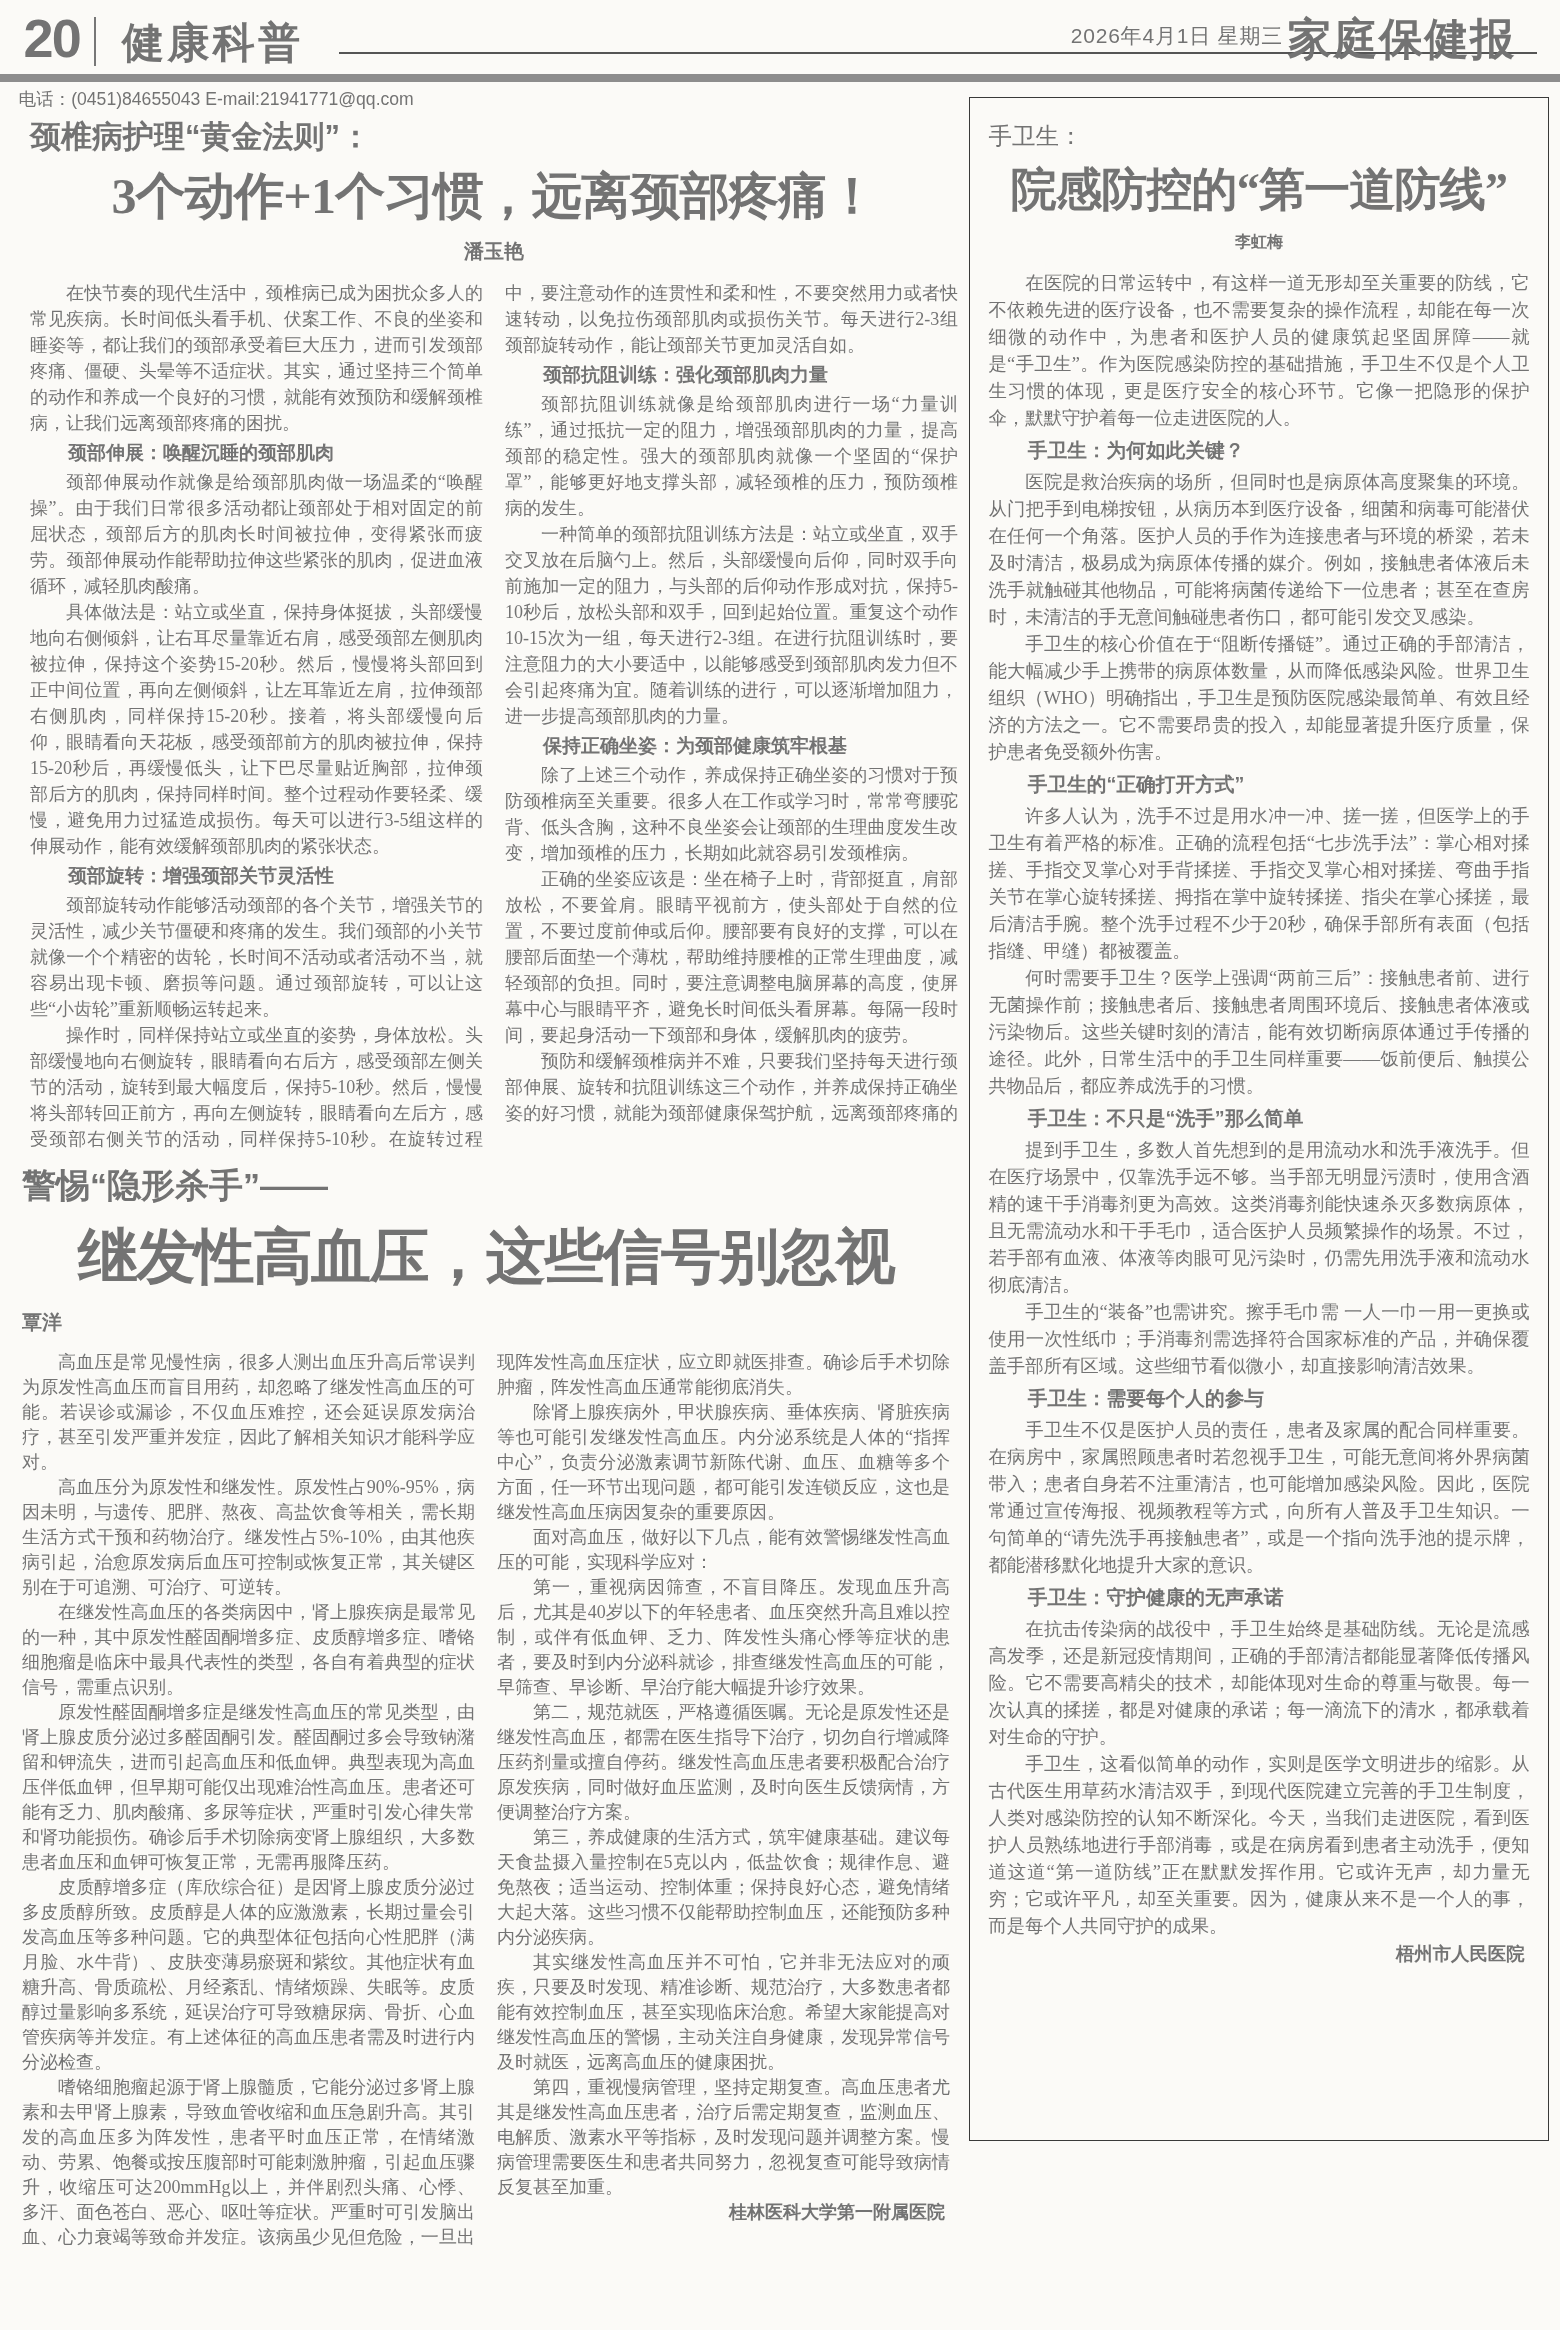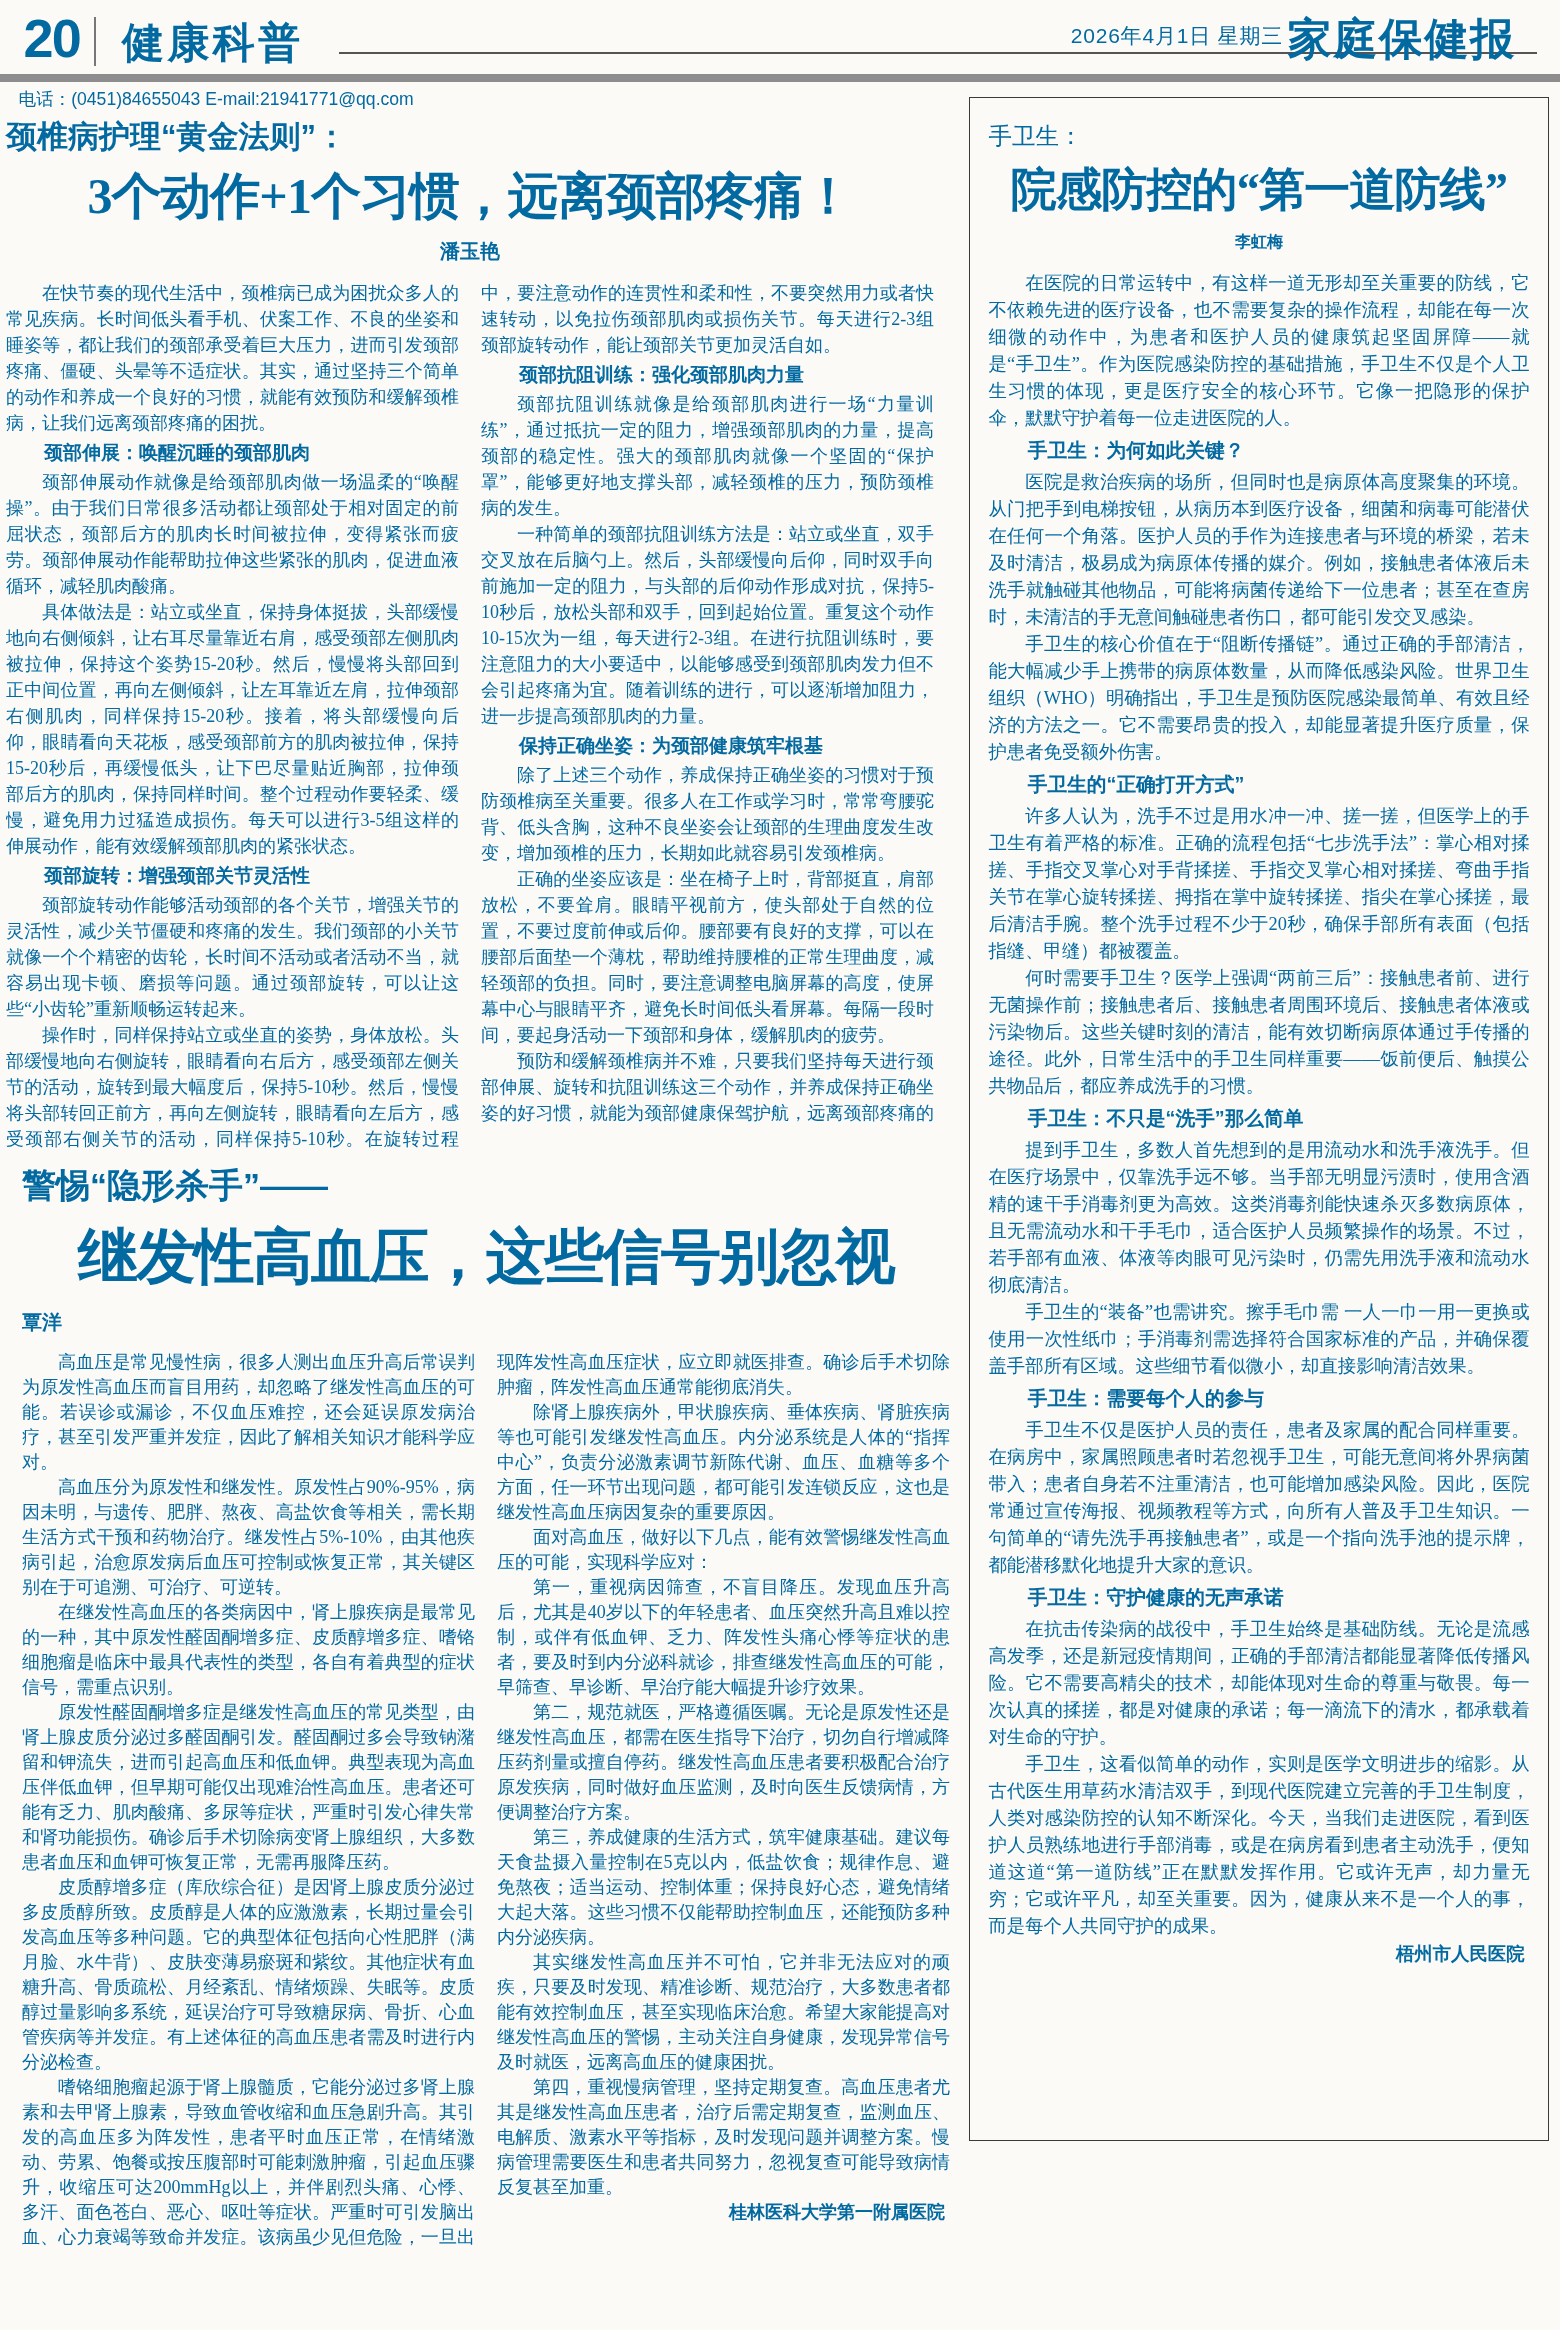--- a/index.html
+++ b/index.html
@@ -1,38 +1,38 @@
 <!DOCTYPE html>
 <html style="font-size:13.4px"><head>
 <meta charset="utf-8">
 <style>
   html,body{margin:0;padding:0;background:#cfcfcf;}
   .page{position:relative;width:1560px;height:2330px;background:#fbfaf7;overflow:hidden;
-        font-family:"Liberation Serif",serif;color:#0369a1;}
+        font-family:"Liberation Serif",serif;color:#737373;}
   
   .hdr-pagenum{position:absolute;left:23.5px;top:6.7px;font-family:"Liberation Sans",sans-serif;
         font-weight:700;font-size:54px;letter-spacing:-1.7px;}
   .hdr-vrule{position:absolute;left:94px;top:17px;width:1.7px;height:49px;background:#777;}
   .hdr-section{position:absolute;left:122px;top:15px;font-family:"Liberation Sans",sans-serif;
         font-weight:700;font-size:42px;letter-spacing:3.4px;}
   .hdr-line{position:absolute;left:339px;top:52px;width:1198px;height:1.7px;background:#555;}
   .hdr-date{position:absolute;right:277px;top:22px;font-family:"Liberation Sans",sans-serif;
         font-size:21px;letter-spacing:0.8px;}
   .hdr-paper{position:absolute;right:44px;top:10px;font-weight:900;font-size:44px;letter-spacing:1.7px;}
   .hdr-thickbar{position:absolute;left:0;top:74px;width:1560px;height:7.5px;background:#8d8d8d;}
   .hdr-contact{position:absolute;left:18.4px;top:87px;font-family:"Liberation Sans",sans-serif;
         font-size:17.6px;}
   
   .atext p{margin:0;text-indent:2em;text-align:justify;}
   .atext .sec-head{margin:3.4px 0 3.4px 0;padding-left:2em;font-family:"Liberation Sans",sans-serif;
         font-weight:700;text-indent:0;}
   .sig{margin-top:8.4px;text-indent:0 !important;text-align:right !important;
         font-family:"Liberation Sans",sans-serif;font-weight:700;padding-right:5px;}
   
-  .a1{position:absolute;left:6px;top:116px;width:928px;}
+  .a1{position:absolute;left:30px;top:116px;width:928px;}
   .a1 .kicker{font-family:"Liberation Sans",sans-serif;font-weight:700;font-size:31px;}
   .a1 .title{text-align:center;font-weight:900;font-size:50px;letter-spacing:-0.8px;margin-top:5px;}
   .a1 .author{text-align:center;font-family:"Liberation Sans",sans-serif;font-weight:700;
         font-size:20px;margin-top:8.4px;}
   .a1 .atext{margin-top:15px;height:885px;overflow:hidden;
         column-count:2;column-gap:22px;font-size:18px;line-height:26px;}
   .a1 .sec-head{font-size:19px;}
   
   .a2{position:absolute;left:22px;top:1163px;width:928px;}
   .a2 .kicker{font-family:"Liberation Sans",sans-serif;font-weight:700;font-size:34px;}

